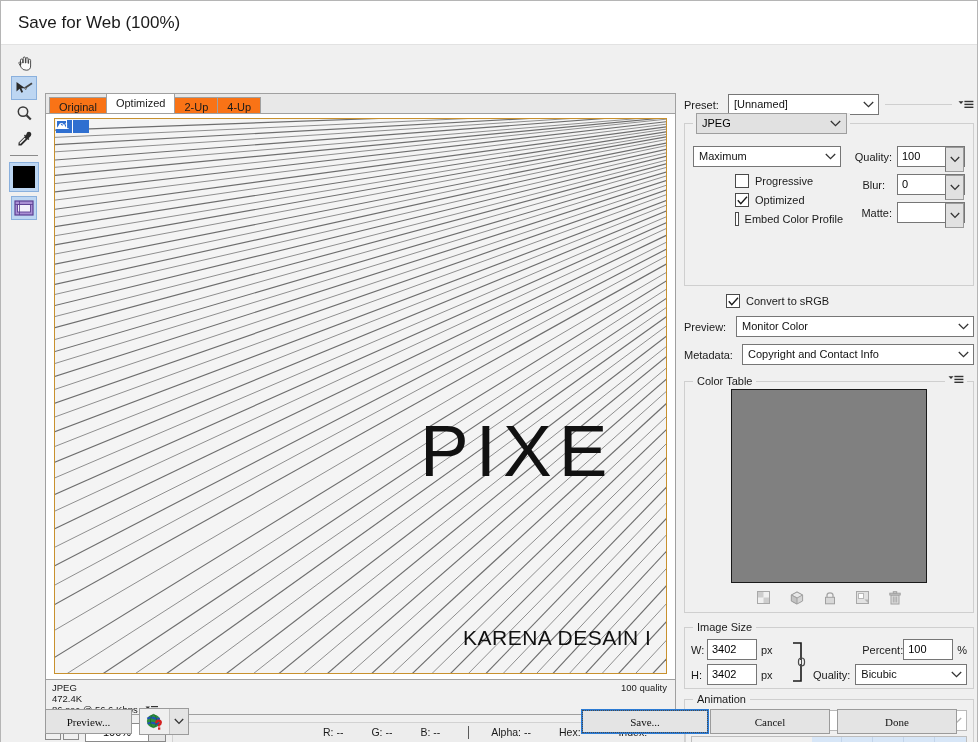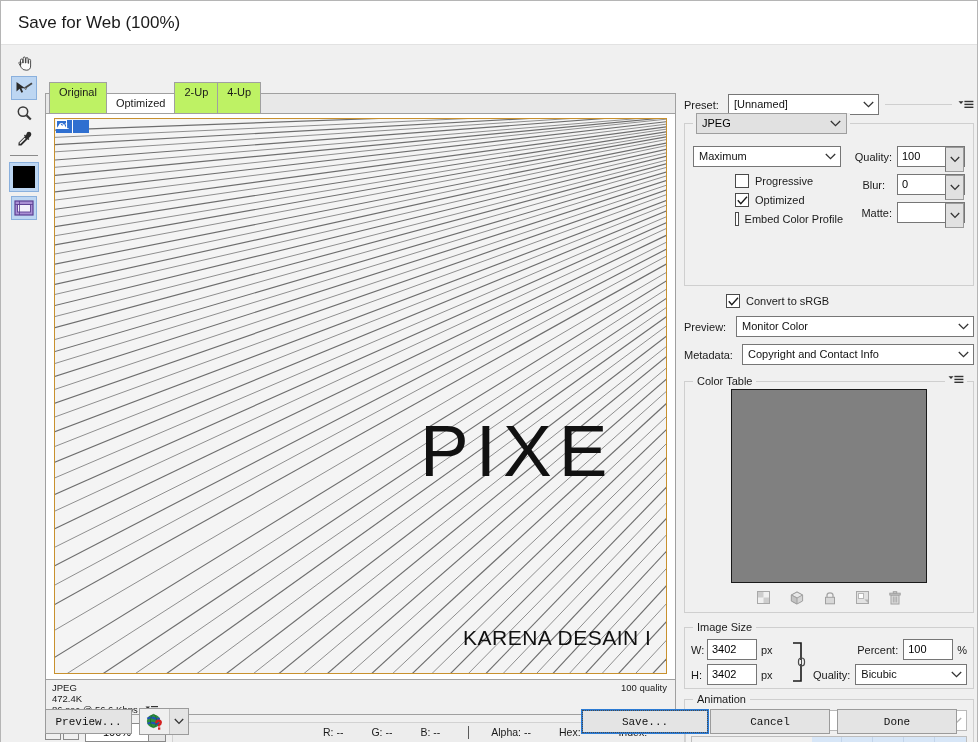--- a/index.html
+++ b/index.html
@@ -81,27 +81,27 @@
   }
   .tabbar {
     height: 20px;
     background: #e8e8e8;
     border-bottom: 1px solid #a0a0a0;
     display: flex;
     align-items: flex-end;
     padding-left: 3px;
   }
   .tab {
-    height: 31px;
+    height: 16px;
     padding: 0 9px;
     line-height: 19px;
     font-size: 11px;
     border: 1px solid #a0a0a0;
     border-bottom: none;
-    background: #bef264;
+    background: #f97316;
     margin-right: -1px;
     color: #1a1a1a;
     cursor: default;
   }
   .tab.active {
     background: #ffffff;
     font-weight: normal;
     position: relative;
     z-index: 2;
     height: 20px;
@@ -360,21 +360,21 @@
   .bottombar {
     position: absolute;
     left: 0; bottom: 0;
     width: 978px; height: 42px;
   }
   .btn {
     height: 25px;
     border: 1px solid #9b9b9b;
     background: #e4e4e4;
     font-size: 11px;
-    font-family: Liberation Mono, monospace;
+    font-family: Liberation Serif, serif;
     color: #111;
     display: flex; align-items: center; justify-content: center;
     cursor: default;
   }
   .btn.focus {
     border: 1px solid #2b7bd4;
     box-shadow: 0 0 0 1px #2b7bd4 inset;
   }
   .btn.focus .inner {
     border: 1px dotted #4a4a4a;
@@ -813,21 +813,21 @@
           </div>
           <div style="width:22px;display:flex;align-items:center;justify-content:center;">
             <svg width="20" height="44" viewBox="0 0 20 44">
               <path d="M1 3 L9 3 L9 20 M9 24 L9 41 L1 41" fill="none" stroke="#1a1a1a" stroke-width="1.6"></path>
               <rect x="6.5" y="18" width="6" height="8" rx="3" fill="none" stroke="#4a4a4a" stroke-width="1.2"></rect>
               <line x1="9.5" y1="20" x2="9.5" y2="24" stroke="#4a4a4a" stroke-width="1"></line>
             </svg>
           </div>
           <div style="flex:1;">
             <div class="row" style="margin-bottom:4px;justify-content:flex-end;">
-              <span class="lbl" style="margin-right:5px;">Percent:</span>
+              <span class="lbl" style="">Percent:</span>
               <div class="imgsize-field">
                 <div class="txt">100</div>
               </div>
               <span class="lbl" style="margin-left:4px;">%</span>
             </div>
             <div class="row">
               <span class="lbl" style="margin-right:5px;">Quality:</span>
               <div class="combo" style="flex:1;">
                 <div class="txt">Bicubic</div>
                 <div class="chev">

